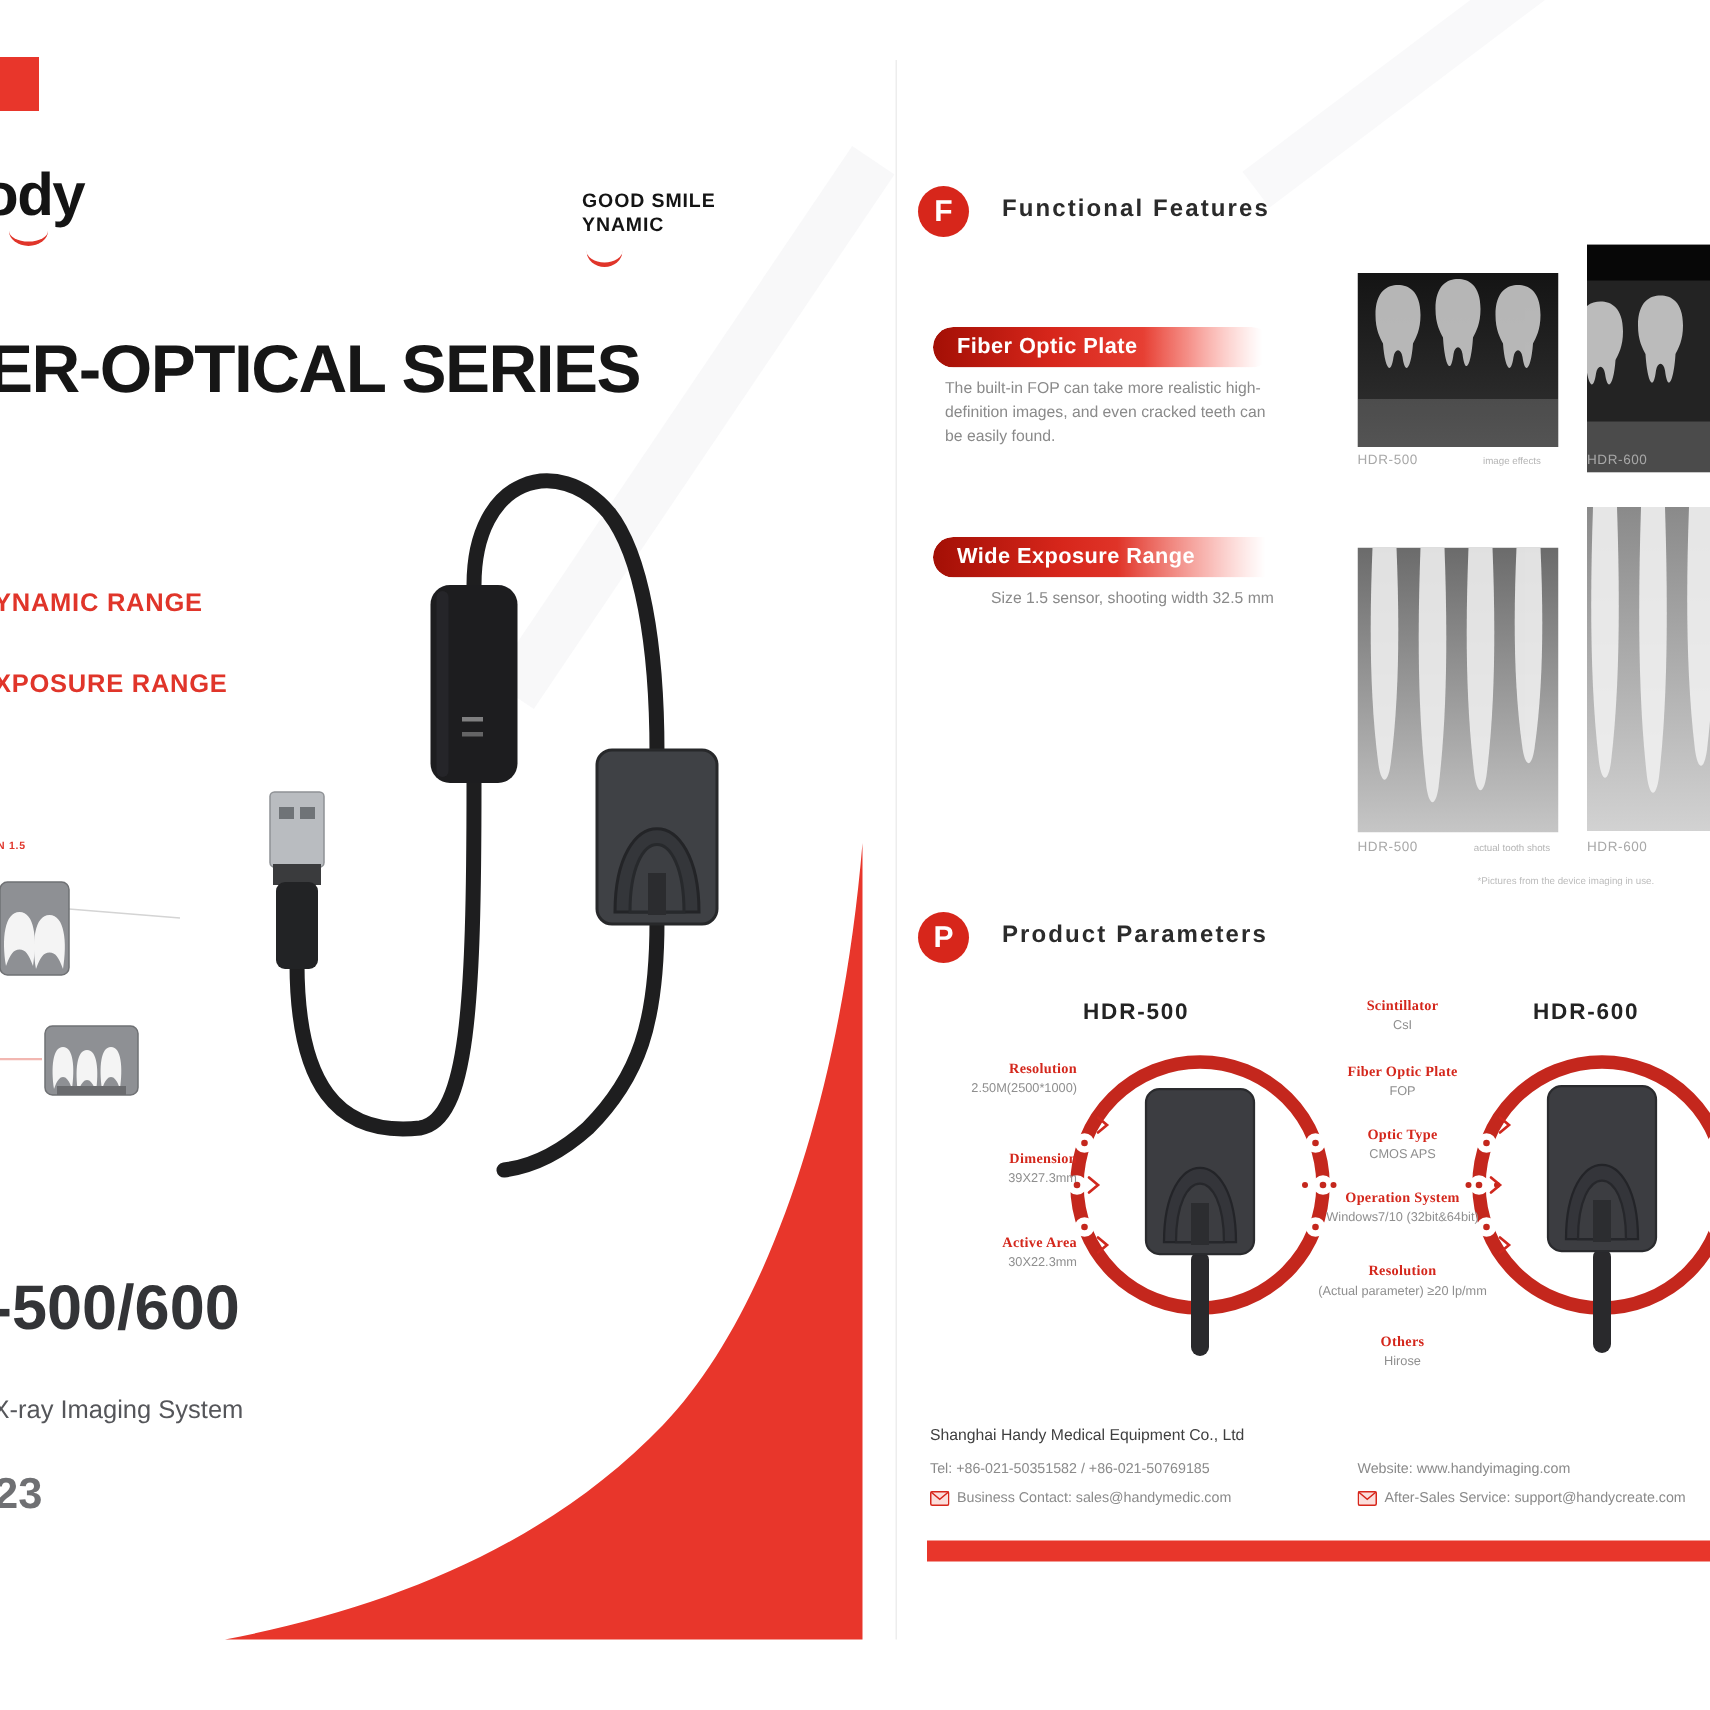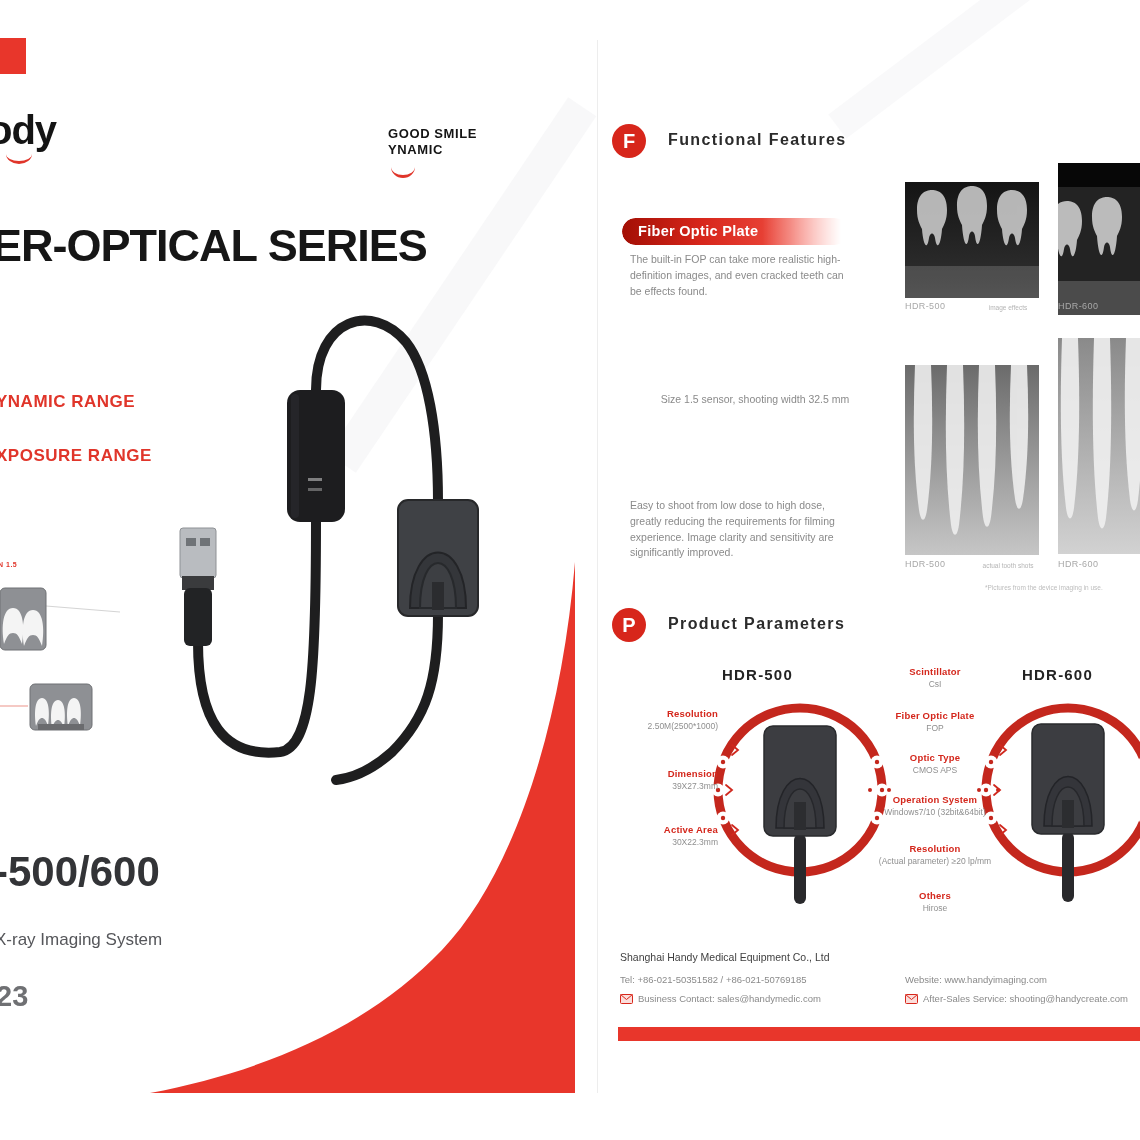--- a/index.html
+++ b/index.html
@@ -28,21 +28,21 @@
         color:#fff;font-size:14.5px;font-weight:700;line-height:27px;padding-left:16px;letter-spacing:.3px;
         -webkit-mask-image:linear-gradient(90deg,#000 62%,transparent 97%);
         mask-image:linear-gradient(90deg,#000 62%,transparent 97%);white-space:nowrap;}
   .pill.fade-more{-webkit-mask-image:linear-gradient(90deg,#000 50%,transparent 90%);
                   mask-image:linear-gradient(90deg,#000 50%,transparent 90%);}
   .body-text{font-size:10.5px;color:#8a8a8a;line-height:1.5;}
   .xlabel{font-size:9px;color:#a8a8a8;letter-spacing:.4px;white-space:nowrap;}
   .xnote{font-size:6.5px;color:#b5b5b5;text-align:center;white-space:nowrap;}
   .xcaption{font-size:6.5px;color:#bcbcbc;white-space:nowrap;}
   .model-title{font-size:15px;font-weight:800;color:#232323;letter-spacing:1.2px;text-align:center;}
-  .plabel{font-size:9.5px;font-weight:700;color:#d4271c;letter-spacing:.2px;}
+  .plabel{font-size:9.5px;font-weight:700;color:#d4271c;letter-spacing:.2px;font-family:Liberation Serif, serif;}
   .pvalue{font-size:8.5px;color:#8f8f8f;margin-top:2px;line-height:1.3;}
   .center{text-align:center;}
   .right{text-align:right;}
   
   .f-company{font-size:10.5px;font-weight:400;color:#3f3f3f;white-space:nowrap;}
   .f-line{font-size:9.5px;color:#8a8a8a;white-space:nowrap;}
   .f-redbar{background:#e8362b;}
 </style>
 </head>
 <body>
@@ -118,25 +118,25 @@
   <div class="abs year" style="left:-4px;top:980px;">23</div>
 
   <svg class="abs" style="left:140px;top:550px;" width="440" height="545" viewBox="0 0 440 545">
     <path d="M435,12 L435,543 L10,543 C120,522 225,480 302,400 C372,327 421,180 435,12 Z" fill="#e8362b"></path>
   </svg>
 
   <div class="abs sec-icon" style="left:612px;top:124px;">F</div>
   <div class="abs sec-title" style="left:668px;top:131px;">Functional Features</div>
 
   <div class="abs pill" style="left:622px;top:218px;width:210px;">Fiber Optic Plate</div>
-  <div class="abs body-text" style="left:630px;top:252px;width:218px;">The built-in FOP can take more realistic high-definition images, and even cracked teeth can be effects found.</div>
-
+  <div class="abs body-text" style="left:630px;top:252px;width:218px;">The built-in FOP can take more realistic high-definition images, and even cracked teeth can be easily found.</div>
+
+  <div class="abs pill fade-more" style="left:622px;top:358px;width:230px;">Wide Exposure Range</div>
   <div class="abs body-text" style="left:630px;top:392px;width:250px;text-align:center;">Size 1.5 sensor, shooting width 32.5 mm</div>
 
-  <div class="abs body-text" style="left:630px;top:498px;width:228px;">Easy to shoot from low dose to high dose, greatly reducing the requirements for filming experience. Image clarity and sensitivity are significantly improved.</div>
 
   <svg class="abs" style="left:905px;top:182px;" width="134" height="116" viewBox="0 0 134 116">
     <defs>
         <linearGradient id="gA" x1="0" y1="0" x2="0" y2="1">
       <stop offset="0" stop-color="#141414"></stop>
           <stop offset="1" stop-color="#333333"></stop>
         </linearGradient>
       </defs>
     <rect width="134" height="116" fill="url(#gA)"></rect>
     <g fill="#d2d2d2" opacity=".85">
@@ -309,17 +309,17 @@
     <rect x="0.5" y="0.5" width="12" height="9" rx="1" fill="#fbdedb" stroke="#d7261b"></rect>
     <path d="M0.5,0.5 L6.5,5.5 L12.5,0.5" fill="none" stroke="#d7261b"></path>
   </svg>
   <div class="abs f-line" style="left:638px;top:993px;">Business Contact: sales@handymedic.com</div>
 
   <div class="abs f-line" style="left:905px;top:974px;">Website: www.handyimaging.com</div>
   <svg class="abs" style="left:905px;top:994px;" width="13" height="10" viewBox="0 0 13 10">
     <rect x="0.5" y="0.5" width="12" height="9" rx="1" fill="#fbdedb" stroke="#d7261b"></rect>
     <path d="M0.5,0.5 L6.5,5.5 L12.5,0.5" fill="none" stroke="#d7261b"></path>
   </svg>
-  <div class="abs f-line" style="left:923px;top:993px;">After-Sales Service: shooting@handycreate.com</div>
+  <div class="abs f-line" style="left:923px;top:993px;">After-Sales Service: support@handycreate.com</div>
 
   <div class="abs f-redbar" style="left:618px;top:1027px;width:522px;height:14px;"></div>
 
 </div>
 
 </body></html>

